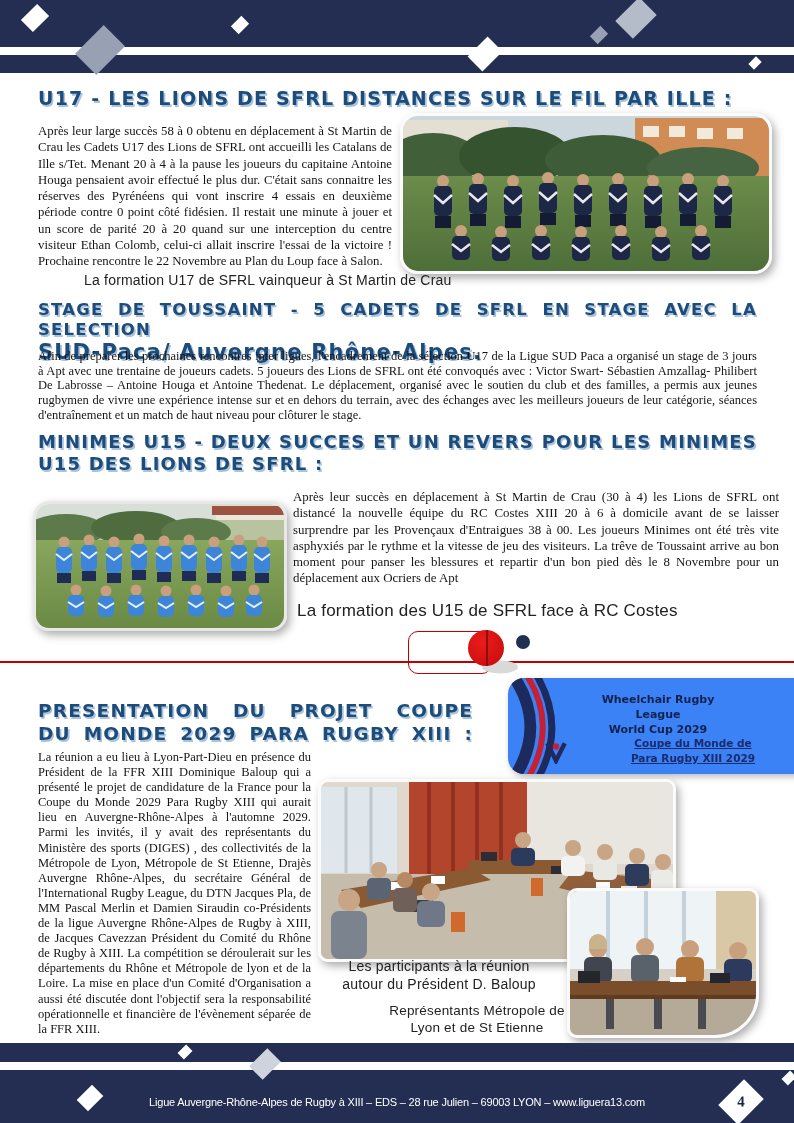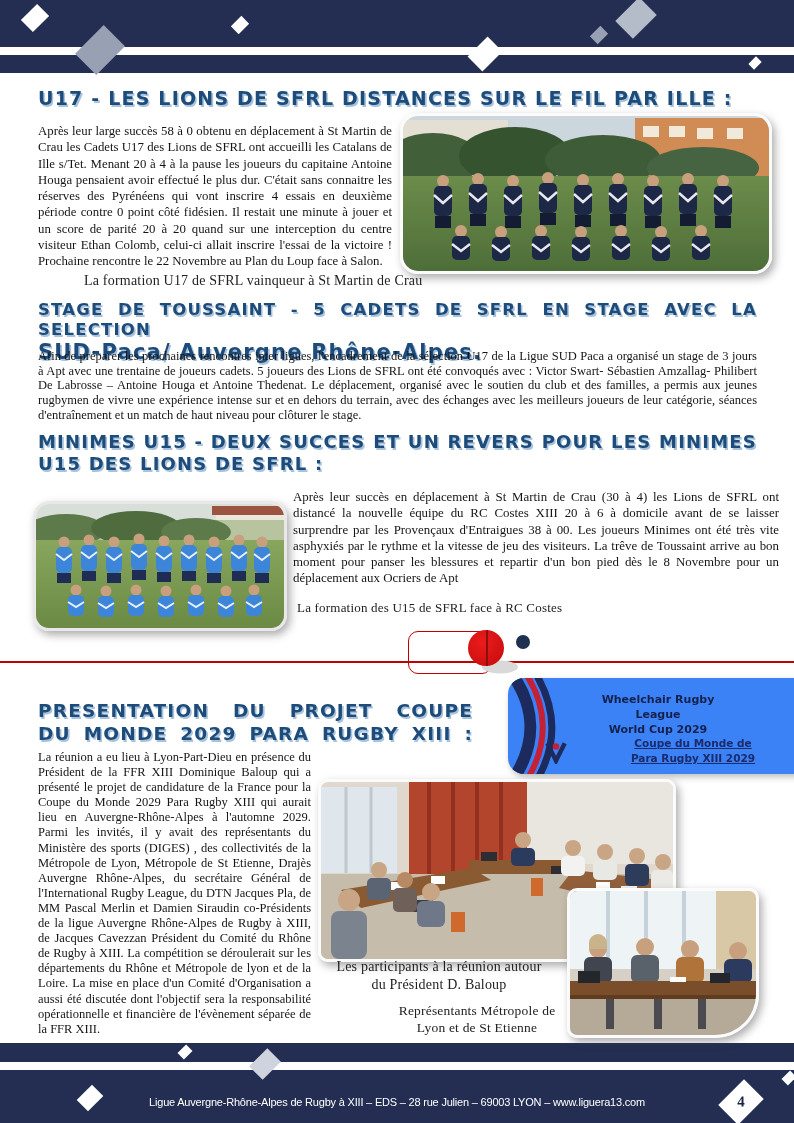--- a/index.html
+++ b/index.html
@@ -9,21 +9,21 @@
   .band{position:absolute;left:0;width:794px;background:#232e52;}
   .dia{position:absolute;transform:translate(-50%,-50%) rotate(45deg) scaleY(1.35);}
   
   .hd{position:absolute;font-family:"DejaVu Sans",sans-serif;font-weight:700;color:#1d4b7a;
       letter-spacing:1.2px;text-shadow:1.6px 1.6px 0 #a9c3dd;line-height:1.22;}
   .jst{text-align:justify;text-align-last:justify;display:block;}
   
   .btx{position:absolute;font-family:"Liberation Serif",serif;color:#151515;
        text-align:justify;}
   
-  .cap{position:absolute;font-family:Liberation Serif, serif;color:#222222;
+  .cap{position:absolute;font-family:Liberation Sans, sans-serif;color:#222222;
        letter-spacing:.2px;line-height:1.25;}
   
   .photo{position:absolute;overflow:hidden;border:3px solid #fbfbfb;
          box-shadow:3px 4px 8px rgba(70,70,70,.45);}
   .photo svg{display:block;width:100%;height:100%;}
   
   #banner{position:absolute;left:508px;top:678px;width:335px;height:96px;background:#3b82f6;
           border-radius:16px;box-shadow:2px 3px 6px rgba(90,90,90,.4);overflow:hidden;}
   #banner .b-title{position:absolute;left:70px;top:15px;width:160px;text-align:center;
           font-family:"DejaVu Sans",sans-serif;font-weight:700;font-size:11px;color:#15214d;line-height:1.35;}
@@ -177,21 +177,21 @@
       <use href="#k-kneel" x="100" y="102"></use>
         <use href="#k-kneel" x="130" y="103"></use>
       <use href="#k-kneel" x="160" y="102"></use>
         <use href="#k-kneel" x="190" y="103"></use>
       <use href="#k-kneel" x="218" y="102"></use>
     </svg>
   </div>
 
   <div class="btx" style="left:293px;top:489px;width:486px;font-size:12.9px;line-height:16.3px;">Après leur succès en déplacement à St Martin de Crau (30 à 4) les Lions de SFRL ont distancé la nouvelle équipe du RC Costes XIII 20 à 6 à domicile avant de se laisser surprendre par les Provençaux d'Entraigues 38 à 00. Les joueurs Minimes ont été très vite asphyxiés par le rythme et la vitesse de jeu des visiteurs. La trêve de Toussaint arrive au bon moment pour panser les blessures et repartir d'un bon pied dès le 8 Novembre pour un déplacement aux Ocriers de Apt</div>
 
-  <div class="cap" style="left:297px;top:600px;width:420px;font-size:13px;">La formation des U15 de SFRL face à RC Costes</div>
+  <div class="cap" style="left:297px;top:600px;width:420px;font-size:17px;">La formation des U15 de SFRL face à RC Costes</div>
 
   <div class="red-line"></div>
   <div class="red-rect"></div>
   <div class="grey-blob"></div>
   <div class="red-circle"></div>
   <div class="navy-dot"></div>
 
   <div class="hd" style="left:38px;top:700px;width:435px;font-size:18.5px;">
     <span class="jst">PRESENTATION DU PROJET COUPE</span>
     <span class="jst">DU MONDE 2029 PARA RUGBY XIII :</span>

